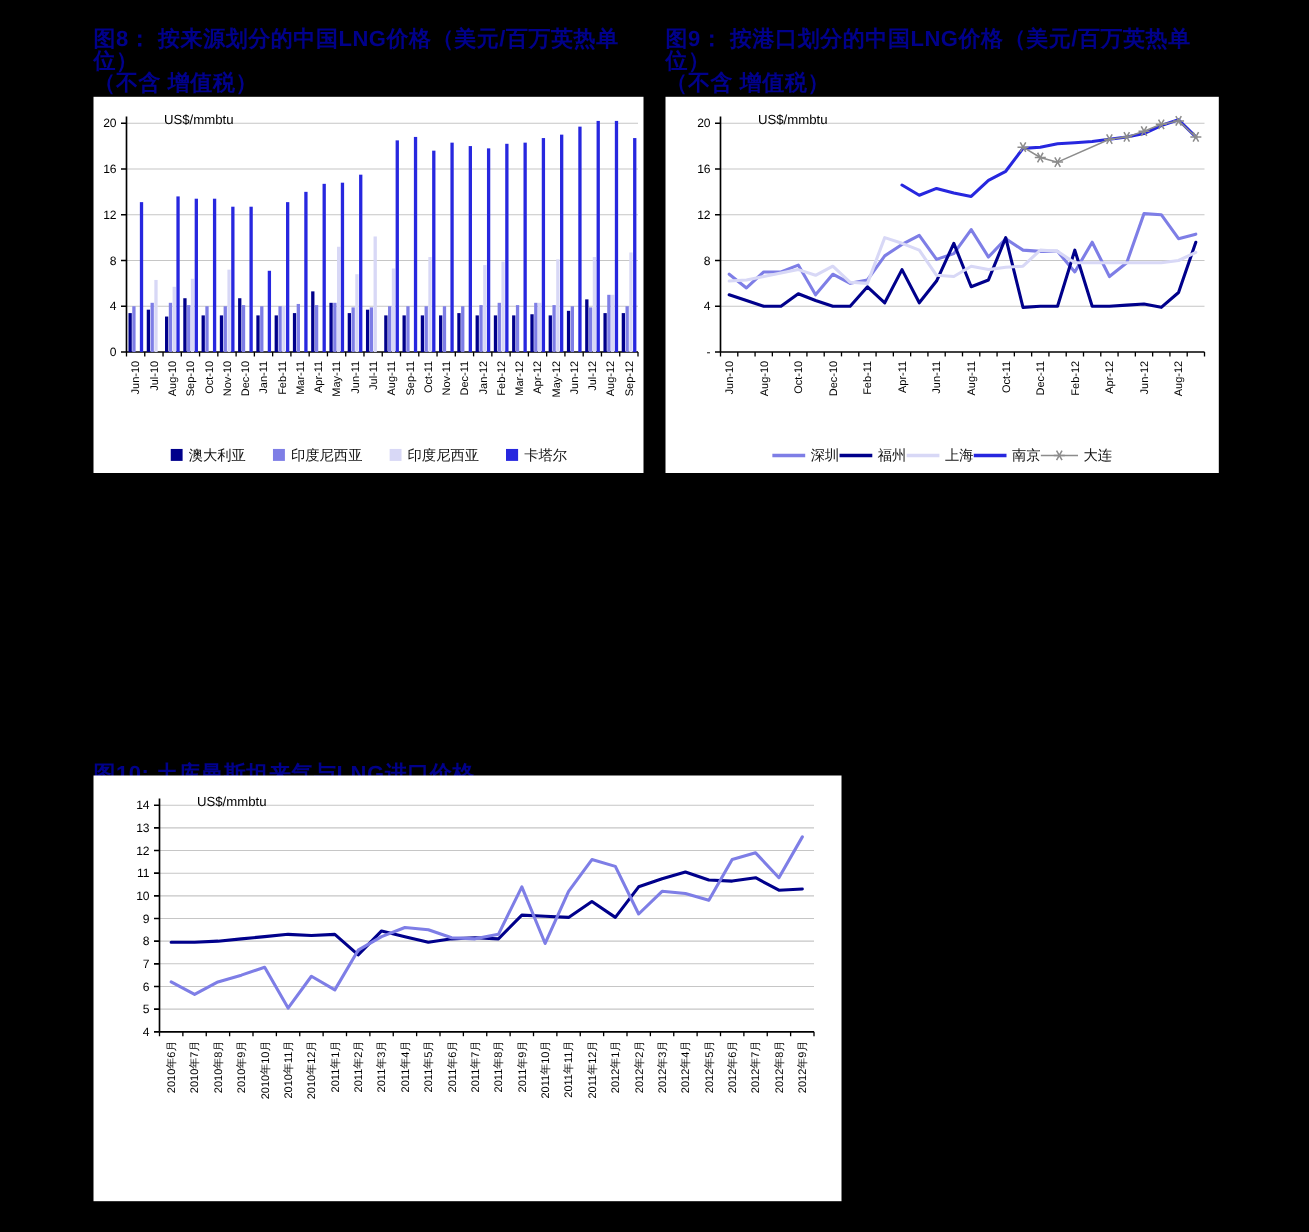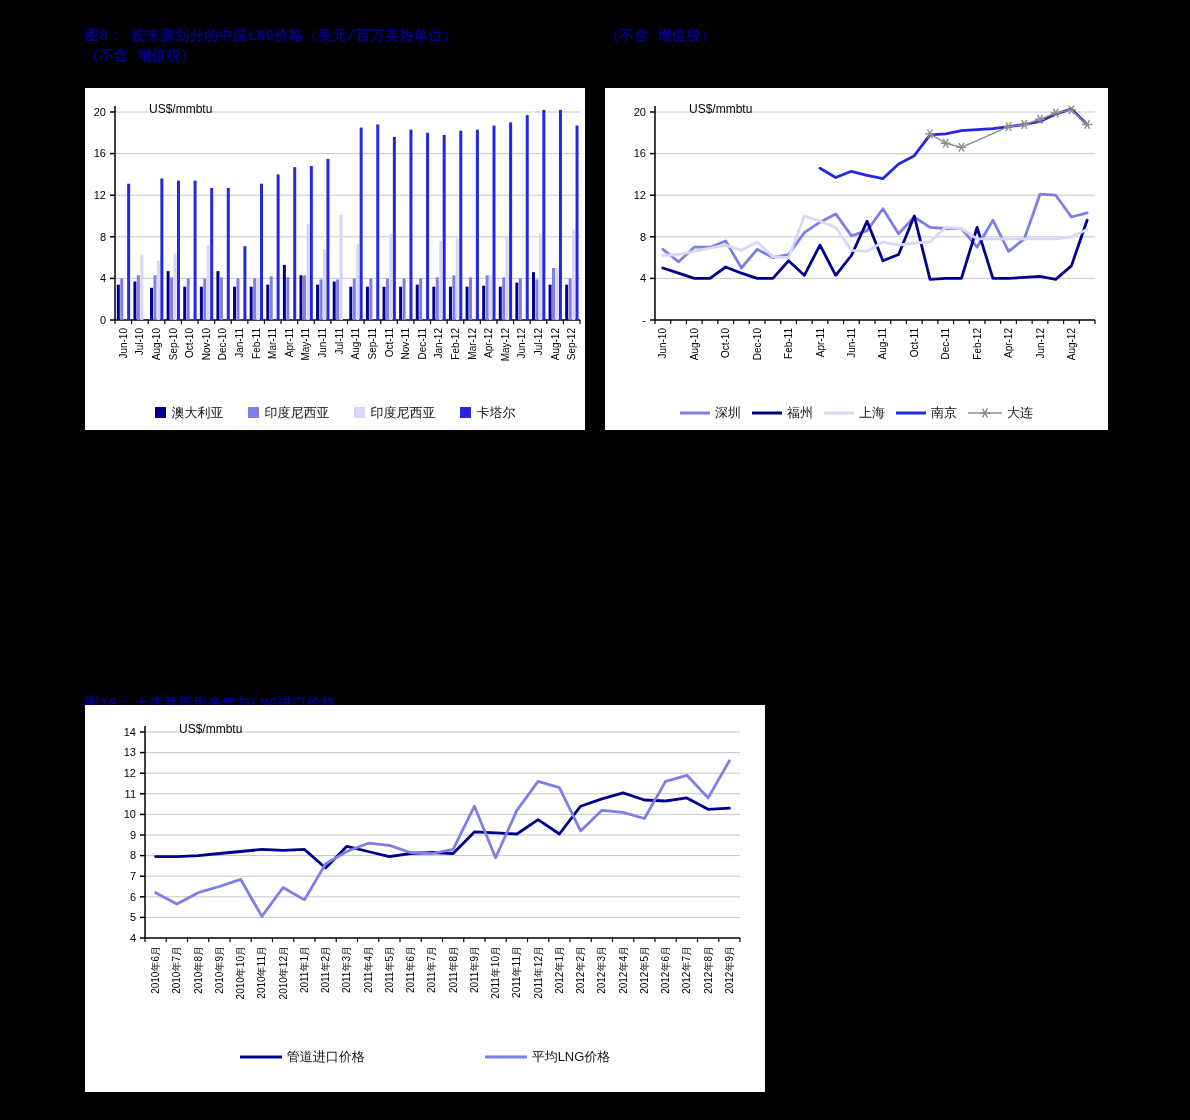--- a/index.html
+++ b/index.html
@@ -1,39 +1,40 @@
 <!DOCTYPE html>
 <html><head>
 <meta charset="utf-8">
 <style>
   html,body{margin:0;padding:0;}
   body{
     width:1190px;height:1120px;position:relative;background:#000000;
     font-family:"Liberation Sans",sans-serif;overflow:hidden;
   }
   .fig-title{
-    position:absolute;color:#00008B;font-weight:bold;font-size:14px;
-    line-height:20px;letter-spacing:0.5px;font-family:Liberation Mono, monospace;
+    position:absolute;color:#00008B;font-weight:bold;font-size:20px;
+    line-height:20px;letter-spacing:0.5px;
   }
   .panel{position:absolute;background:#ffffff;}
   .chart{display:block;}
   svg text{font-family:"Liberation Sans",sans-serif;fill:#000000;}
   .legend{display:flex;justify-content:center;align-items:center;}
   .legend-item{display:flex;align-items:center;font-size:13px;color:#111111;white-space:nowrap;}
   .legend-item .sw{display:inline-block;margin-right:5px;line-height:0;}
 </style>
 </head>
 <body>
 
 <div class="fig-title" style="left:85px;top:26px;width:515px">
   <div>图8：  按来源划分的中国LNG价格（美元/百万英热单位）</div>
   <div>（不含 增值税）</div>
 </div>
 
 <div class="fig-title" style="left:605px;top:26px;width:515px">
+  <div>图9：  按港口划分的中国LNG价格（美元/百万英热单位）</div>
   <div>（不含 增值税）</div>
 </div>
 
 <div class="fig-title" style="left:85px;top:694px;width:640px">
   <div>图10: 土库曼斯坦来气与LNG进口价格</div>
 </div>
 
 <div class="panel" style="left:85px;top:88px;width:500px;height:342px">
   <div class="chart" id="chart0"><svg width="500" height="302" viewBox="0 0 500 302">
         <line x1="30" y1="190.4" x2="495" y2="190.4" stroke="#C6C6C6" stroke-width="1"></line>
@@ -314,21 +315,21 @@
         <path d="M320,45.84000000000003 L330,45.84000000000003 M322.5,41.51000000000003 L327.5,50.17000000000003 M327.5,41.51000000000003 L322.5,50.17000000000003" stroke="#8C8C8C" stroke-width="1.4" fill="none"></path>
         <path d="M335.7142857142857,55.20000000000002 L345.7142857142857,55.20000000000002 M338.2142857142857,50.87000000000002 L343.2142857142857,59.530000000000015 M343.2142857142857,50.87000000000002 L338.2142857142857,59.530000000000015" stroke="#8C8C8C" stroke-width="1.4" fill="none"></path>
         <path d="M351.4285714285714,59.359999999999985 L361.4285714285714,59.359999999999985 M353.9285714285714,55.02999999999999 L358.9285714285714,63.68999999999998 M358.9285714285714,55.02999999999999 L353.9285714285714,63.68999999999998" stroke="#8C8C8C" stroke-width="1.4" fill="none"></path>
         <path d="M398.57142857142856,38.56 L408.57142857142856,38.56 M401.07142857142856,34.230000000000004 L406.07142857142856,42.89 M406.07142857142856,34.230000000000004 L401.07142857142856,42.89" stroke="#8C8C8C" stroke-width="1.4" fill="none"></path>
         <path d="M414.2857142857143,36.47999999999999 L424.2857142857143,36.47999999999999 M416.7857142857143,32.14999999999999 L421.7857142857143,40.80999999999999 M421.7857142857143,32.14999999999999 L416.7857142857143,40.80999999999999" stroke="#8C8C8C" stroke-width="1.4" fill="none"></path>
         <path d="M430,31.279999999999973 L440,31.279999999999973 M432.5,26.949999999999974 L437.5,35.60999999999997 M437.5,26.949999999999974 L432.5,35.60999999999997" stroke="#8C8C8C" stroke-width="1.4" fill="none"></path>
         <path d="M445.7142857142857,25.04000000000002 L455.7142857142857,25.04000000000002 M448.2142857142857,20.710000000000022 L453.2142857142857,29.37000000000002 M453.2142857142857,20.710000000000022 L448.2142857142857,29.37000000000002" stroke="#8C8C8C" stroke-width="1.4" fill="none"></path>
         <path d="M461.4285714285714,21.919999999999987 L471.4285714285714,21.919999999999987 M463.9285714285714,17.58999999999999 L468.9285714285714,26.249999999999986 M468.9285714285714,17.58999999999999 L463.9285714285714,26.249999999999986" stroke="#8C8C8C" stroke-width="1.4" fill="none"></path>
         <path d="M477.1428571428571,36.47999999999999 L487.1428571428571,36.47999999999999 M479.6428571428571,32.14999999999999 L484.6428571428571,40.80999999999999 M484.6428571428571,32.14999999999999 L479.6428571428571,40.80999999999999" stroke="#8C8C8C" stroke-width="1.4" fill="none"></path>
       </svg></div>
-  <div class="legend" id="legend1" style="height:38px;gap:11px">
+  <div class="legend" id="legend1" style="height:38px;">
       <div class="legend-item">
         <span class="sw"><svg width="30" height="14">
             <line x1="0" y1="7" x2="42" y2="7" stroke="#7E7EE6" stroke-width="3.2"></line>
           </svg></span>
         <span>深圳</span>
       </div>
       <div class="legend-item">
         <span class="sw"><svg width="30" height="14">
             <line x1="0" y1="7" x2="42" y2="7" stroke="#00008B" stroke-width="3.2"></line>
           </svg></span>
@@ -446,27 +447,13 @@
         <text transform="rotate(-90 541.625 241)" x="541.625" y="241" text-anchor="end" font-size="10">2012年4月</text>
         <text transform="rotate(-90 562.875 241)" x="562.875" y="241" text-anchor="end" font-size="10">2012年5月</text>
         <text transform="rotate(-90 584.125 241)" x="584.125" y="241" text-anchor="end" font-size="10">2012年6月</text>
         <text transform="rotate(-90 605.375 241)" x="605.375" y="241" text-anchor="end" font-size="10">2012年7月</text>
         <text transform="rotate(-90 626.625 241)" x="626.625" y="241" text-anchor="end" font-size="10">2012年8月</text>
         <text transform="rotate(-90 647.875 241)" x="647.875" y="241" text-anchor="end" font-size="10">2012年9月</text>
         <text x="94" y="28" font-size="12">US$/mmbtu</text>
         <polyline points="70.6,151.6 91.9,151.6 113.1,150.6 134.4,148.5 155.6,146.5 176.9,144.4 198.1,145.4 219.4,144.4 240.6,163.0 261.9,141.3 283.1,146.5 304.4,151.6 325.6,148.5 346.9,147.5 368.1,148.5 389.4,126.9 410.6,127.9 431.9,129.0 453.1,114.6 474.4,129.0 495.6,101.2 516.9,93.9 538.1,87.8 559.4,95.0 580.6,96.0 601.9,92.9 623.1,104.3 644.4,103.2" fill="none" stroke="#00008B" stroke-width="2.8" stroke-linejoin="round" stroke-linecap="round"></polyline>
         <polyline points="70.6,187.7 91.9,199.0 113.1,187.7 134.4,181.5 155.6,174.3 176.9,211.4 198.1,182.5 219.4,194.9 240.6,158.8 261.9,146.5 283.1,138.2 304.4,140.3 325.6,147.5 346.9,148.5 368.1,144.4 389.4,101.2 410.6,152.7 431.9,105.3 453.1,76.4 474.4,82.6 495.6,125.9 516.9,105.3 538.1,107.3 559.4,113.5 580.6,76.4 601.9,70.3 623.1,92.9 644.4,55.8" fill="none" stroke="#7E7EE6" stroke-width="2.8" stroke-linejoin="round" stroke-linecap="round"></polyline>
       </svg></div>
-  <div class="legend" id="legend2" style="height:46px;gap:120px">
-      <div class="legend-item">
-        <span class="sw"><svg width="42" height="14">
-            <line x1="0" y1="7" x2="42" y2="7" stroke="#00008B" stroke-width="3.2"></line>
-          </svg></span>
-        <span>管道进口价格</span>
-      </div>
-      <div class="legend-item">
-        <span class="sw"><svg width="42" height="14">
-            <line x1="0" y1="7" x2="42" y2="7" stroke="#7E7EE6" stroke-width="3.2"></line>
-          </svg></span>
-        <span>平均LNG价格</span>
-      </div>
-    </div>
 </div>
 
 </body></html>

